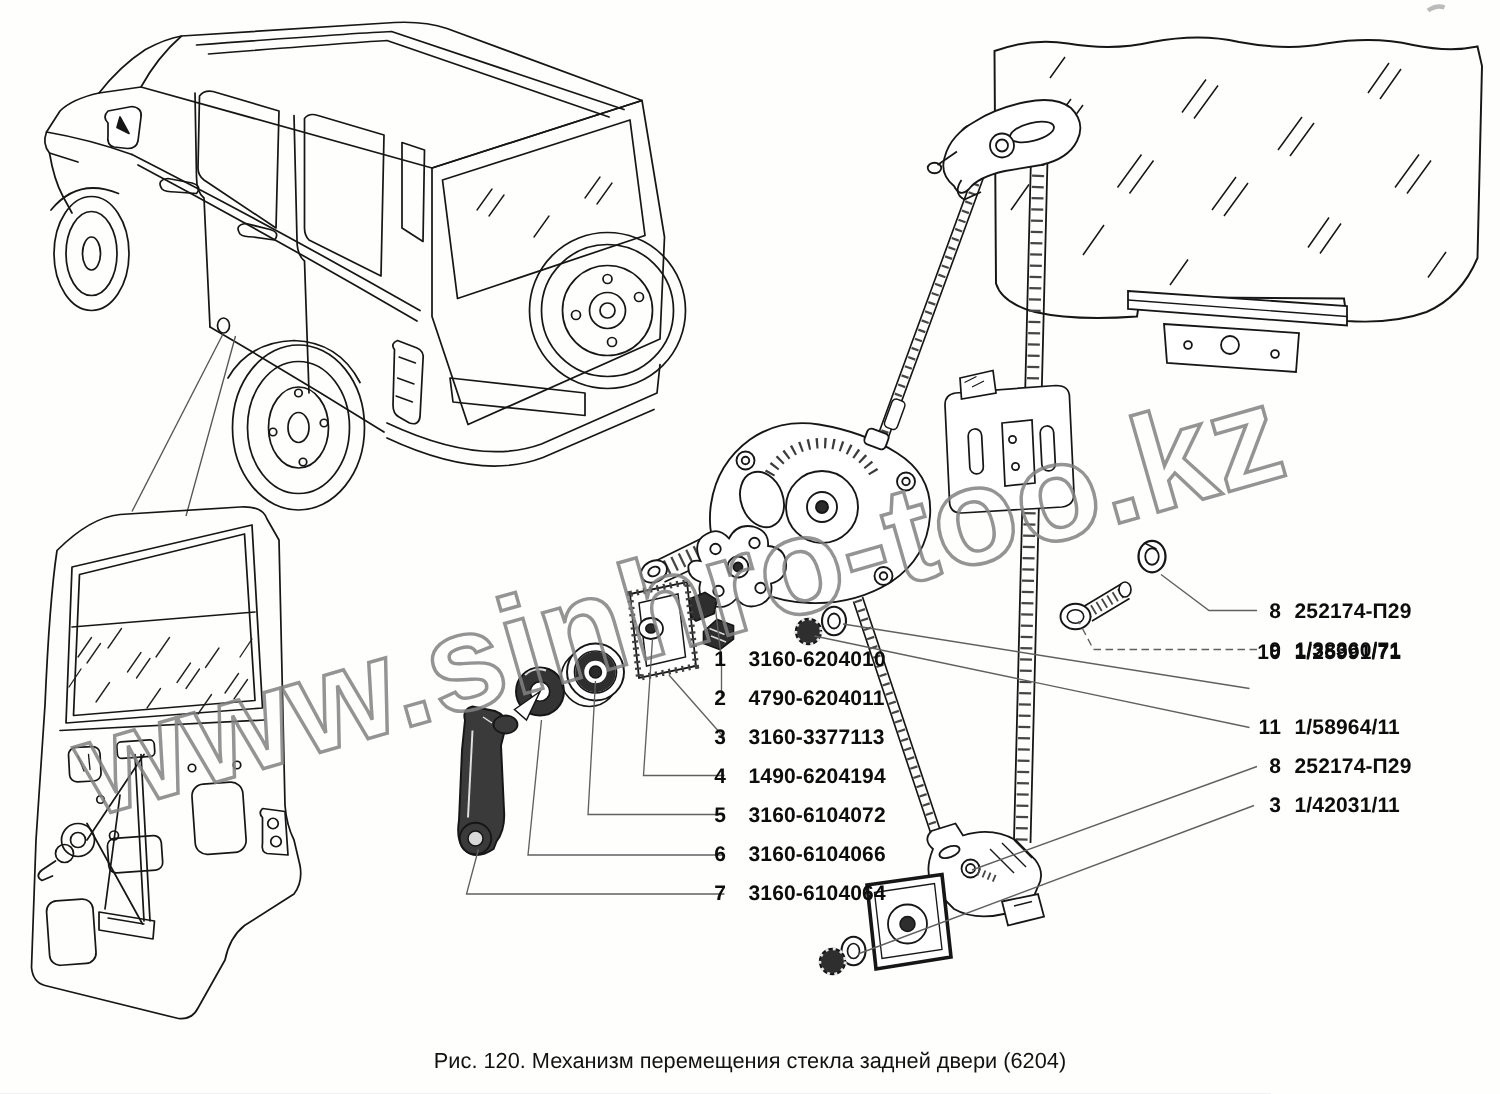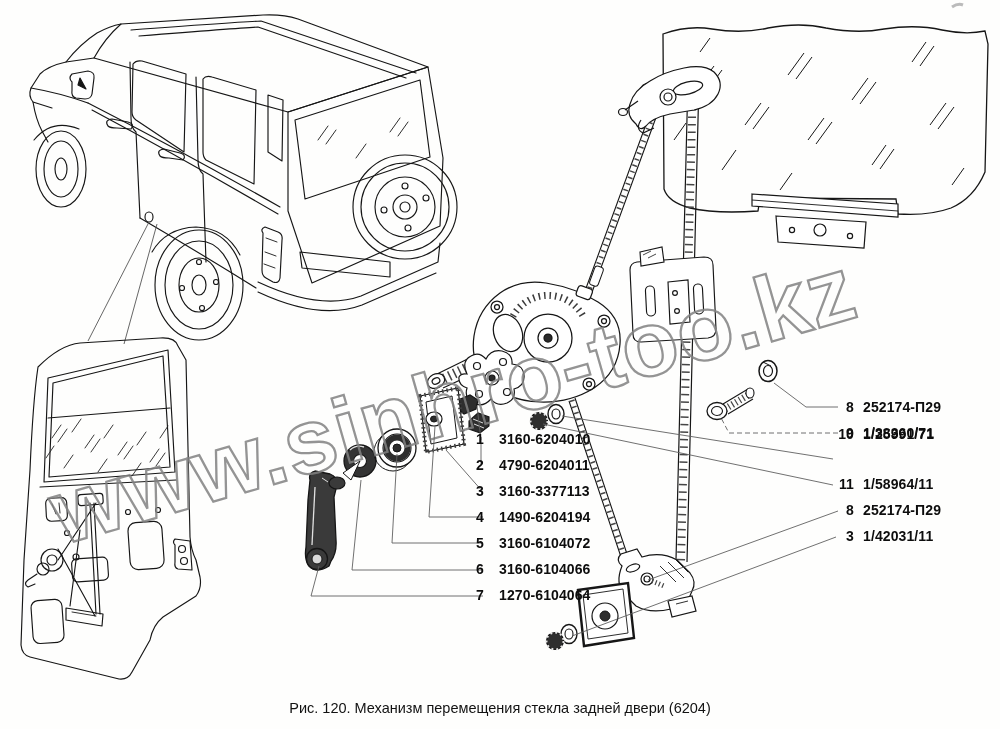--- a/index.html
+++ b/index.html
@@ -369,21 +369,21 @@
   <div class="row left-col" style="top:535px;left:450px">
     <span class="num">5</span>
     <span class="code">3160-6104072</span>
   </div>
   <div class="row left-col" style="top:561px;left:450px">
     <span class="num">6</span>
     <span class="code">3160-6104066</span>
   </div>
   <div class="row left-col" style="top:587px;left:450px">
     <span class="num">7</span>
-    <span class="code">1270-6104064</span>
+    <span class="code">3160-6104064</span>
   </div>
 
   <div class="row right-col" style="top:399px;left:800px">
     <span class="num">8</span>
     <span class="code">252174-П29</span>
   </div>
   <div class="row right-col" style="top:425px;left:800px">
     <span class="num">9</span>
     <span class="code">1/38360/71</span>
   </div>

